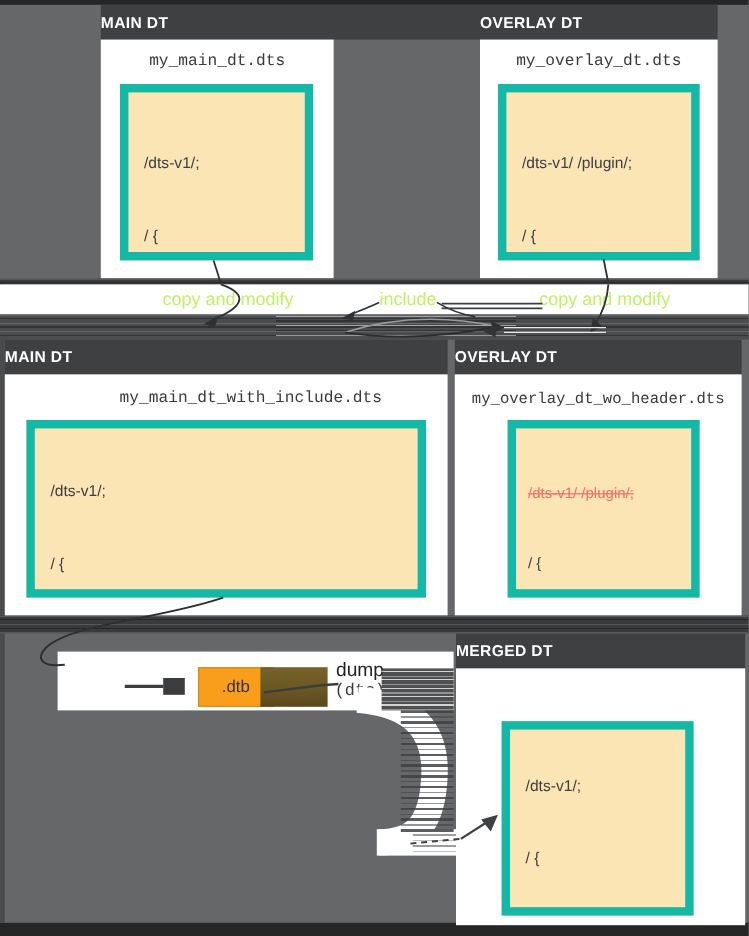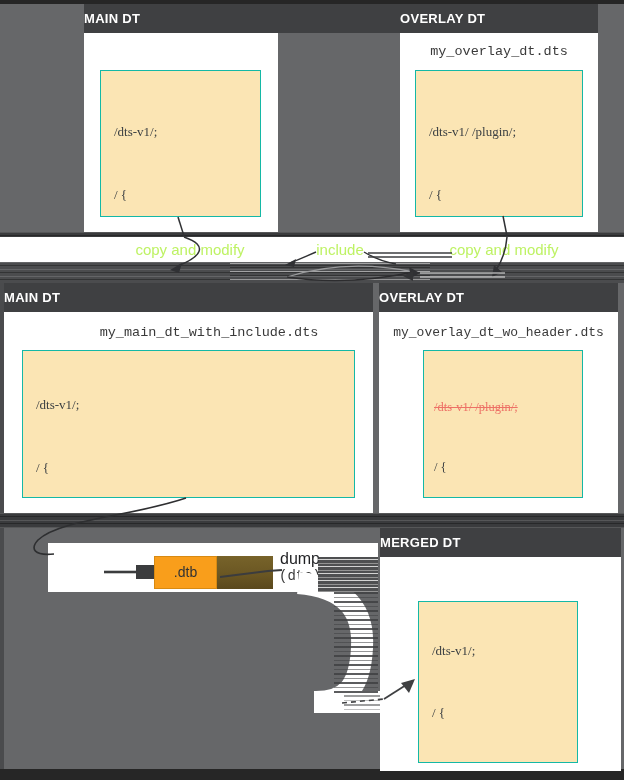--- a/index.html
+++ b/index.html
@@ -11,22 +11,22 @@
   .gapband{background:#4B4C4E;}
   .streaks{background-image:repeating-linear-gradient(180deg,
       rgba(255,255,255,0.14) 0 1px, rgba(0,0,0,0) 1px 3px,
       rgba(0,0,0,0.32) 3px 4px, rgba(0,0,0,0) 4px 7px);}
   .headerbar{background:#3F4042;}
   .hlabel{position:absolute;color:#FFFFFF;font-size:13px;font-weight:bold;
       letter-spacing:.3px;line-height:29px;}
   .card{position:absolute;background:#FFFFFF;}
   .fname{position:absolute;font-family:"Liberation Mono",monospace;font-size:13.5px;
       color:#3A3A3A;text-align:center;white-space:nowrap;}
-  .codebox{position:absolute;background:#FBE5B4;border:1px solid #14b8a6;
-      box-sizing:border-box;font-family:Liberation Serif, serif;font-size:13px;
+  .codebox{position:absolute;background:#FBE5B4;border:7px solid #14b8a6;
+      box-sizing:border-box;font-family:Liberation Sans, sans-serif;font-size:13px;
       color:#3C4043;white-space:pre;overflow:hidden;}
   .cl{line-height:31px;padding-left:13px;}
   .cl.tight{line-height:18px;}
   .cl.struck{color:#ED7166;text-decoration:line-through;}
   .band{position:absolute;background:#FFFFFF;}
   .bandlabel{position:absolute;color:#bef264;font-size:15px;line-height:25px;
       text-align:center;white-space:nowrap;}
   .pipetext{position:absolute;text-align:center;color:#1F2023;}
   .pipetext .big{font-size:16px;line-height:18px;display:block;}
   .pipetext .mono{font-family:"Liberation Mono",monospace;font-size:14px;
@@ -52,20 +52,21 @@
 
   <div class="abs strip-black" style="left:0;top:0;width:624px;height:4px;"></div>
   <div class="abs strip-black" style="left:0;top:769px;width:624px;height:11px;"></div>
   <div class="abs" style="left:0;top:236px;width:4px;height:533px;background:#4A4B4D;"></div>
 
   <div class="abs headerbar" style="left:84px;top:4px;width:514px;height:29px;"></div>
   <div class="hlabel" style="left:84px;top:4px;width:194px;">MAIN DT</div>
   <div class="hlabel" style="left:400px;top:4px;width:198px;">OVERLAY DT</div>
 
   <div class="card" style="left:84px;top:33px;width:194px;height:199px;"></div>
+  <div class="fname" style="left:84px;top:44px;width:194px;">my_main_dt.dts</div>
   <div class="codebox" style="left:100px;top:70px;width:161px;height:147px;padding-top:13px;">
     <div class="cl">/dts-v1/;</div>
     <div class="cl">/ {</div>
     
     
   </div>
 
   <div class="card" style="left:400px;top:33px;width:198px;height:199px;"></div>
   <div class="fname" style="left:400px;top:44px;width:198px;">my_overlay_dt.dts</div>
   <div class="codebox" style="left:415px;top:70px;width:168px;height:147px;padding-top:13px;">
@@ -113,21 +114,21 @@
   <div class="card" style="left:380px;top:557px;width:241px;height:214px;"></div>
   <div class="codebox" style="left:418px;top:601px;width:160px;height:162px;padding-top:2px;">
     <div class="cl" style="line-height:30px;">/dts-v1/;</div>
     <div class="cl" style="line-height:30px;">/ {</div>
     
     
     
   </div>
 
   <div class="band" style="left:48px;top:543px;width:330px;height:49px;"></div>
-  <div class="dtbbox" style="left:154px;top:556px;width:63px;height:33px;">.dtb</div>
+  <div class="dtbbox" style="left:165px;top:556px;width:63px;height:33px;">.dtb</div>
   <div class="brownbox" style="left:217px;top:556px;width:56px;height:33px;"></div>
   <div class="pipetext" style="left:276px;top:550px;width:48px;">
     <span class="big">dump</span>
     <span class="mono">(dtc)</span>
   </div>
 
   <svg width="624" height="780" viewBox="0 0 624 780">
 
     <path d="M298,583 C348,587 364,612 362,648 C360,686 347,702 316,702" stroke="#FFFFFF" stroke-width="22" fill="none"></path>
     <rect x="314" y="691" width="66" height="22" fill="#FFFFFF"></rect>

